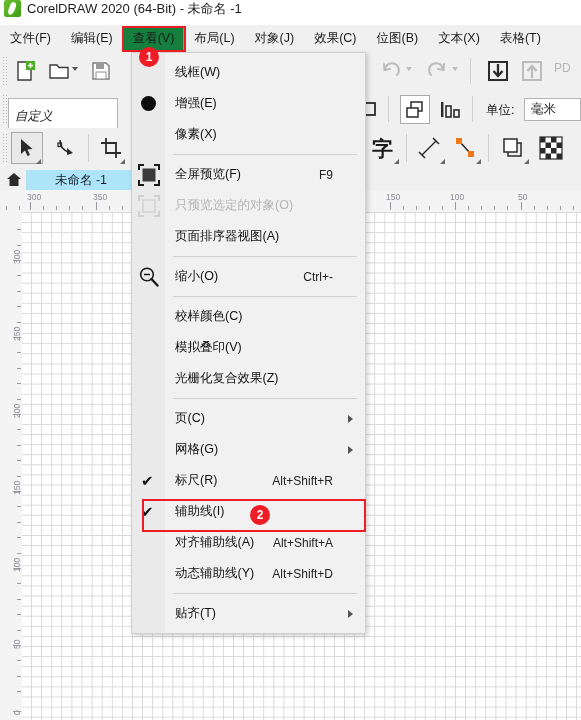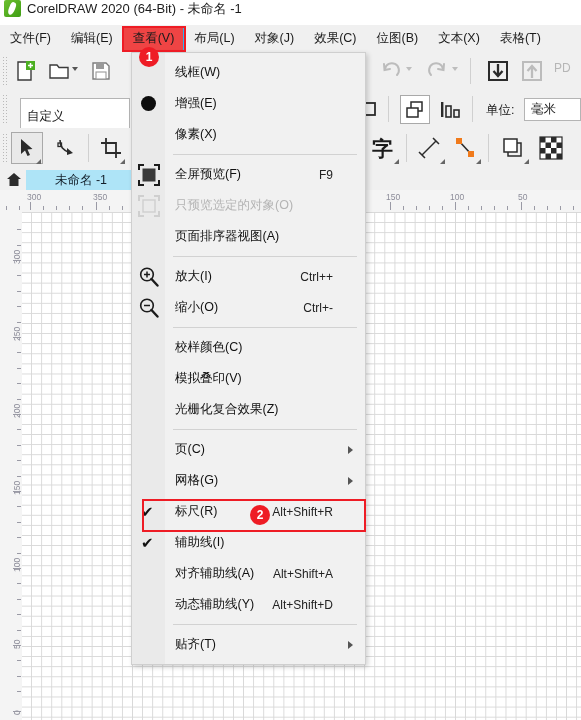--- a/index.html
+++ b/index.html
@@ -31,21 +31,21 @@
   #menubar{
     position:absolute;left:0;top:25px;width:581px;height:27px;
     background:#f0f0f0;border-bottom:1px solid #e3e3e3;
     display:flex;align-items:center;
   }
   .menu-item{
     padding:4px 10px;font-size:12.5px;color:#1b1b1b;white-space:nowrap;
     position:relative;
   }
   .menu-item.open{
-    background:#ef4444;
+    background:#15803d;
     box-shadow:inset 1px 0 0 #29b6f6, inset -1px 0 0 #29b6f6, inset 0 1px 0 #29b6f6;
   }
 
   
   #toolbar1{
     position:absolute;left:0;top:52px;width:581px;height:38px;
     background:#f0f0f0;border-bottom:1px solid #e0e0e0;
   }
   #toolbar2{
     position:absolute;left:0;top:90px;width:581px;height:38px;
@@ -241,21 +241,21 @@
       <path d="M3 3 h18 v18 h-18 z" fill="none" stroke="#bcbcbc" stroke-width="2"></path>
       <path d="M12 19 v-11 M7.5 12 L12 7 L16.5 12" fill="none" stroke="#bcbcbc" stroke-width="2.3"></path>
     </svg>
   </div>
   <div class="tb-label" style="left:554px;top:9px;color:#b6b6b6;font-size:12px;">PD</div>
 </div>
 
 <div id="toolbar2">
   <div class="grip" style="left:2px;"></div>
 
-  <div class="tb-box" style="left:20px;top:8px;width:110px;height:36px;">自定义</div>
+  <div class="tb-box" style="left:8px;top:8px;width:110px;height:36px;font-style:italic;">自定义</div>
 
   <div class="tb-btn" style="left:355px;top:6px;width:26px;height:26px;">
     <svg width="20" height="20" viewBox="0 0 20 20">
       <rect x="2" y="4" width="15" height="12" fill="none" stroke="#2b2b2b" stroke-width="1.8"></rect>
     </svg>
   </div>
   <div class="tb-sep" style="left:388px;top:6px;height:26px;"></div>
 
   <div class="sel-box" style="left:400px;top:5px;width:30px;height:29px;background:#ffffff;"></div>
   <div class="tb-btn" style="left:402px;top:7px;width:26px;height:26px;">
@@ -491,31 +491,20 @@
   <div class="mi">
     <span class="mi-label">页面排序器视图(A)</span>
   </div>
 
   <div class="msep"></div>
 
   <div class="mi">
     <span class="mi-icon">
       <svg width="21" height="21" viewBox="0 0 21 21">
         <circle cx="9" cy="8.5" r="6.3" fill="none" stroke="#1b1b1b" stroke-width="1.6"></circle>
-        <path d="M9 5.5 v6 M6 8.5 h6" stroke="#1b1b1b" stroke-width="1.5"></path>
-        <path d="M13.5 13 L19.5 19.5" stroke="#1b1b1b" stroke-width="2.4" stroke-linecap="round"></path>
-      </svg>
-    </span>
-    <span class="mi-label">放大(I)</span>
-    <span class="mi-accel">Ctrl++</span>
-  </div>
-  <div class="mi">
-    <span class="mi-icon">
-      <svg width="21" height="21" viewBox="0 0 21 21">
-        <circle cx="9" cy="8.5" r="6.3" fill="none" stroke="#1b1b1b" stroke-width="1.6"></circle>
         <path d="M6 8.5 h6" stroke="#1b1b1b" stroke-width="1.5"></path>
         <path d="M13.5 13 L19.5 19.5" stroke="#1b1b1b" stroke-width="2.4" stroke-linecap="round"></path>
       </svg>
     </span>
     <span class="mi-label">缩小(O)</span>
     <span class="mi-accel">Ctrl+-</span>
   </div>
 
   <div class="msep"></div>
 

